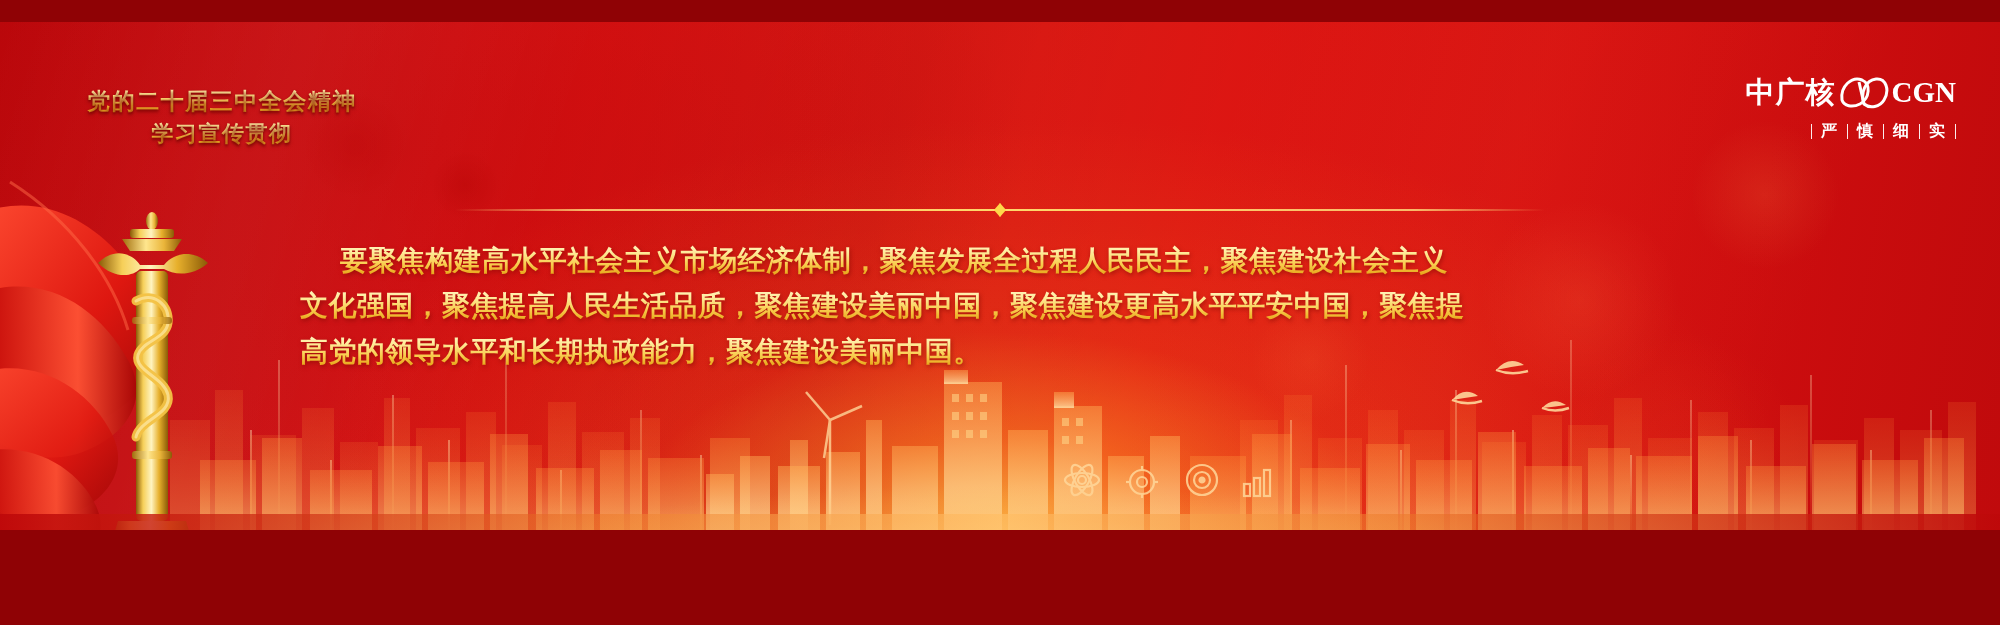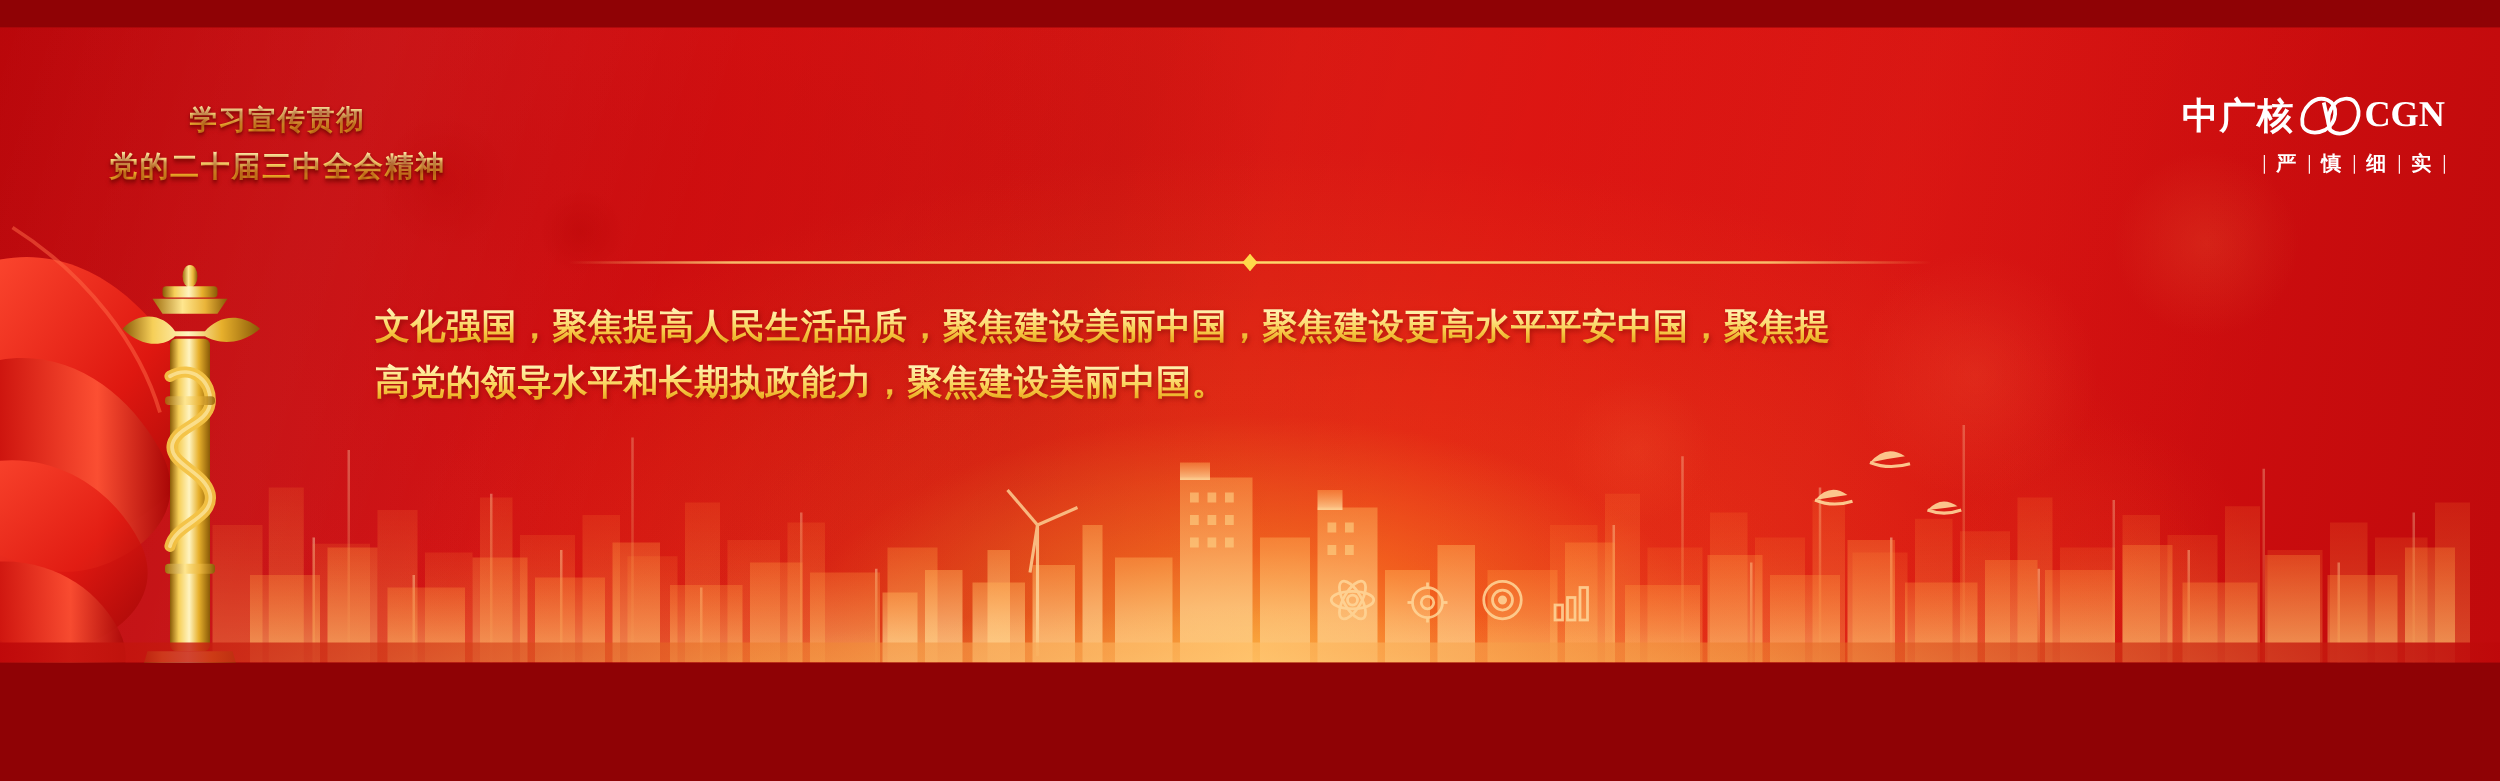--- a/index.html
+++ b/index.html
@@ -383,22 +383,22 @@
 
     <rect x="44" y="246" width="40" height="8" rx="3" fill="url(#gp2)"></rect>
     <rect x="44" y="112" width="40" height="7" rx="3" fill="url(#gp2)" opacity="0.8"></rect>
 
     <path d="M30 316 L98 316 L104 336 L24 336 Z" fill="url(#gp)"></path>
     <rect x="18" y="336" width="92" height="16" rx="3" fill="url(#gp2)"></rect>
     <rect x="12" y="352" width="104" height="14" rx="3" fill="#a5120c"></rect>
   </svg>
 
   <div class="slogan">
+    <span class="ln l2">党的二十届三中全会精神</span>
     <span class="ln l1">学习宣传贯彻</span>
-    <span class="ln l2">党的二十届三中全会精神</span>
   </div>
 
   <div class="logo">
     <div class="logo-row">
       <span class="logo-cn">中广核</span>
       <svg class="logo-mark" viewBox="0 0 52 36">
         <path d="M4 26 C 2 12, 14 2, 24 6 C 33 10, 32 24, 22 30 C 14 34, 6 32, 4 26 Z" fill="none" stroke="#ffffff" stroke-width="3"></path>
         <path d="M26 30 C 22 18, 28 6, 38 5 C 48 4, 52 16, 46 26 C 42 33, 32 35, 26 30 Z" fill="none" stroke="#ffffff" stroke-width="3"></path>
         <path d="M21 8 L26 30" stroke="#ffffff" stroke-width="3" fill="none"></path>
       </svg>
@@ -417,18 +417,19 @@
     </div>
   </div>
 
 
   <div class="divider">
     <div class="bar"></div>
     <div class="dia"></div>
   </div>
 
   <div class="body-text">
+    <span class="bl first">要聚焦构建高水平社会主义市场经济体制，聚焦发展全过程人民民主，聚焦建设社会主义</span>
     <span class="bl">文化强国，聚焦提高人民生活品质，聚焦建设美丽中国，聚焦建设更高水平平安中国，聚焦提</span>
     <span class="bl">高党的领导水平和长期执政能力，聚焦建设美丽中国。</span>
   </div>
 
   <div class="bleed-bottom"></div>
 </div>
 
 </body></html>

